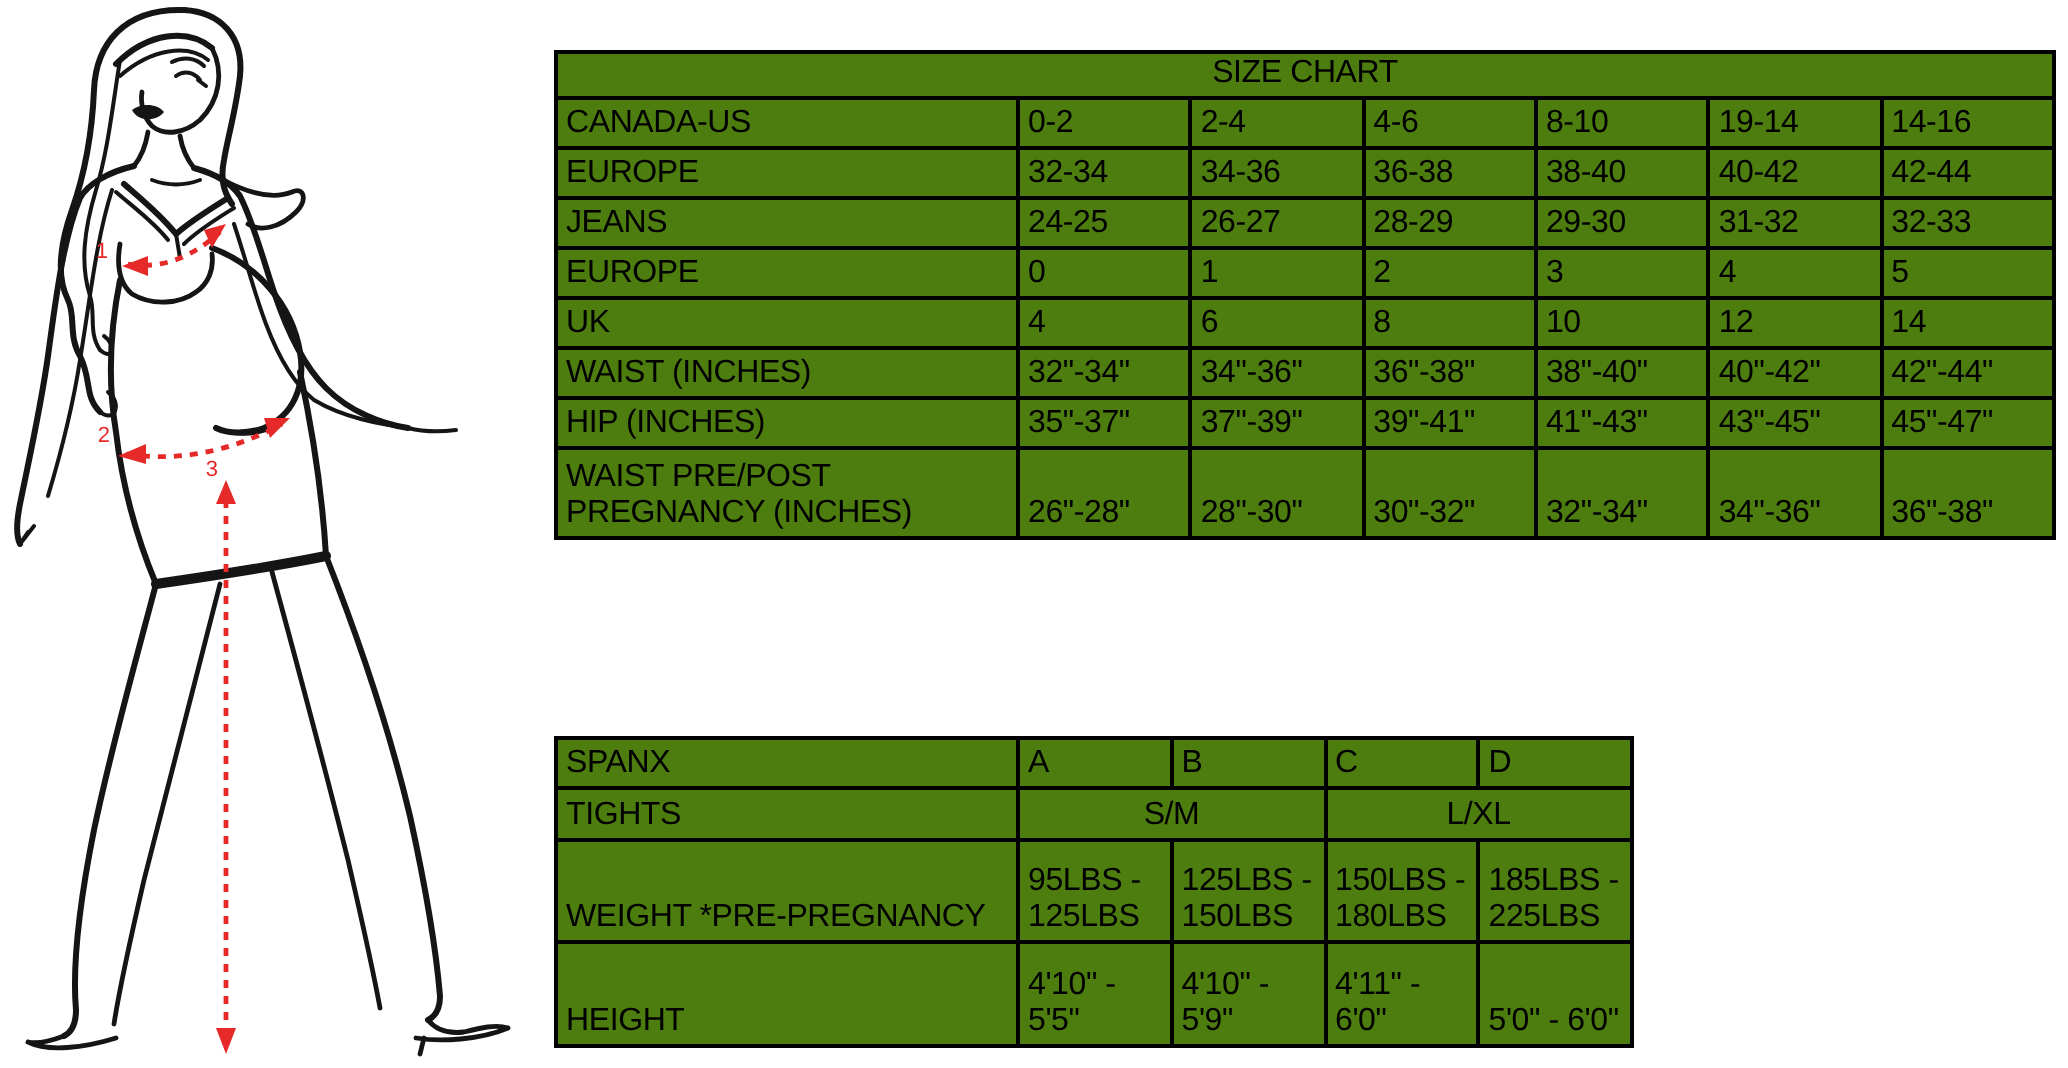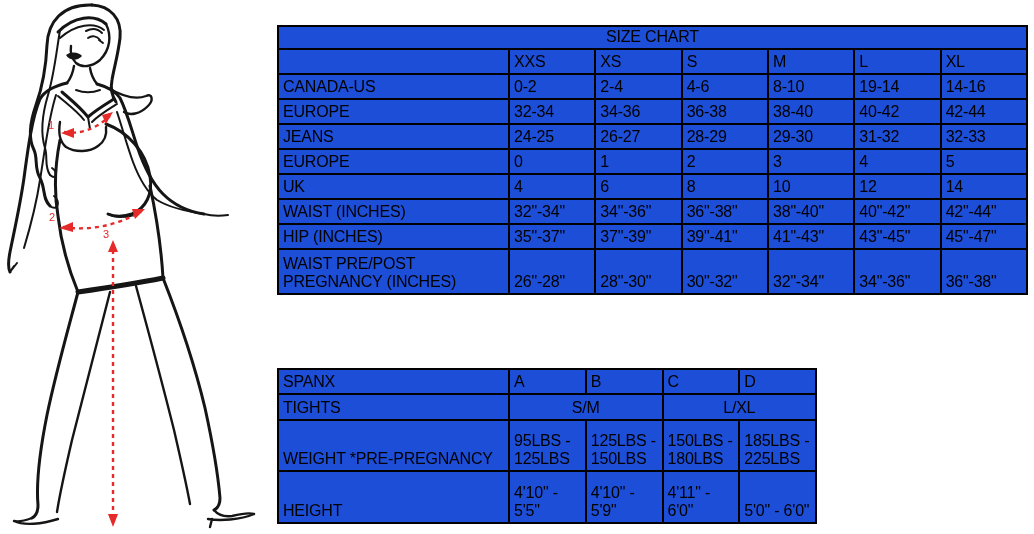--- a/index.html
+++ b/index.html
@@ -6,21 +6,21 @@
   body {
     width:1034px; height:534px; position:relative; overflow:hidden;
     background:#ffffff;
     font-family:"Liberation Sans", sans-serif;
     color:#000;
   }
   table.sizes {
     position:absolute;
     border-collapse:collapse;
     table-layout:fixed;
-    background:#1d4ed8;
+    background:#4d7c0f;
     font-size:16px;
     line-height:1.12;
     letter-spacing:-0.2px;
   }
   #sizeChartTable { left:277px; top:25px; width:751px; }
   #spanxTable     { left:277px; top:368px; width:540px; }
   table.sizes td {
     border:2px solid #000;
     padding:0 4px 2px 4px;
     vertical-align:bottom;
@@ -112,29 +112,20 @@
 </svg>
 
 <table id="sizeChartTable" class="sizes">
   <colgroup>
       <col style="width:231px">
       <col span="6">
     </colgroup>
   <tbody>
       <tr class="h23">
     <td colspan="7" class="title-cell">SIZE CHART</td>
-  </tr>
-  <tr class="h25">
-    <td class="lbl"></td>
-    <td>XXS</td>
-    <td>XS</td>
-    <td>S</td>
-    <td>M</td>
-    <td>L</td>
-    <td>XL</td>
   </tr>
   <tr class="h25">
     <td class="lbl">CANADA-US</td>
     <td>0-2</td>
     <td>2-4</td>
     <td>4-6</td>
     <td>8-10</td>
     <td>19-14</td>
     <td>14-16</td>
   </tr>

